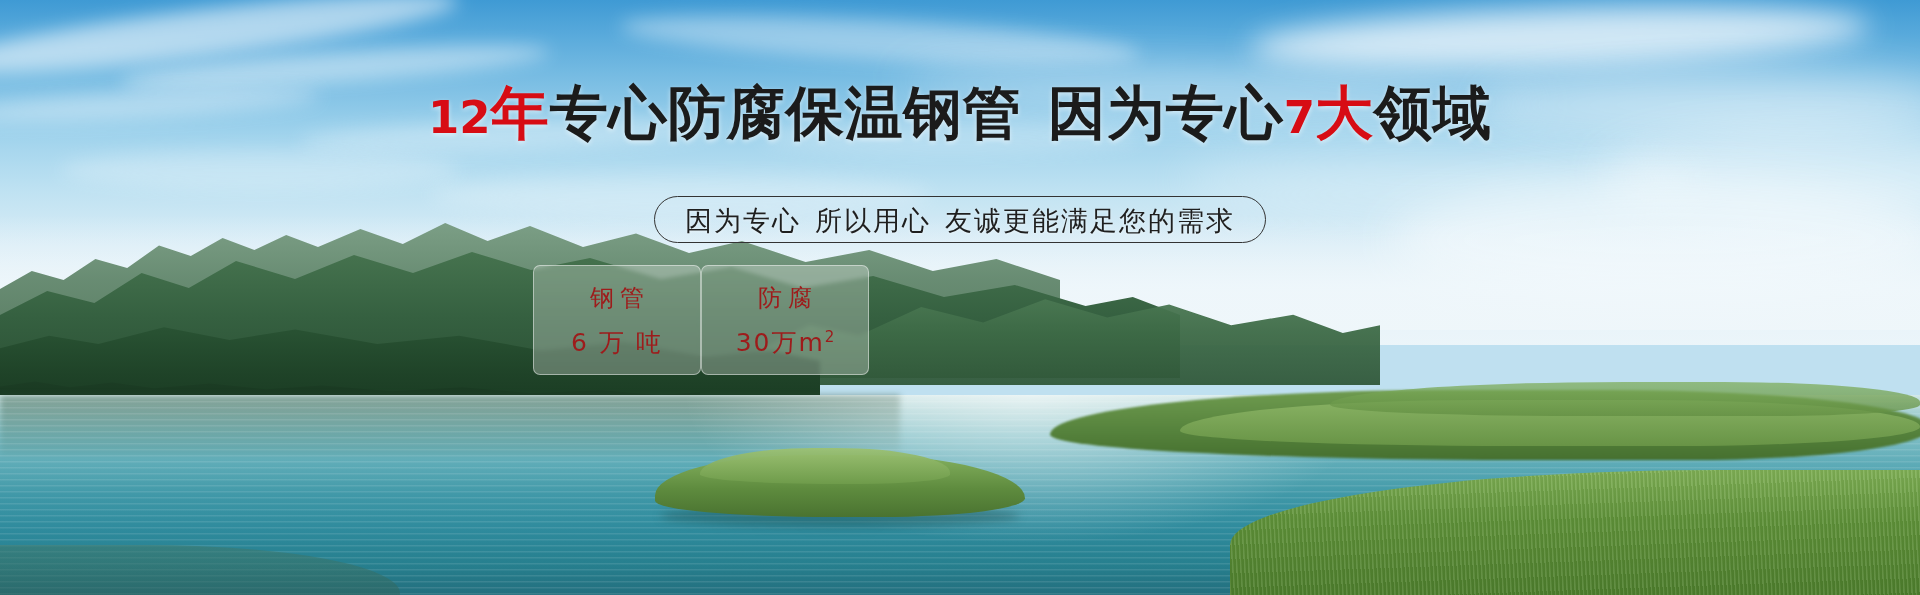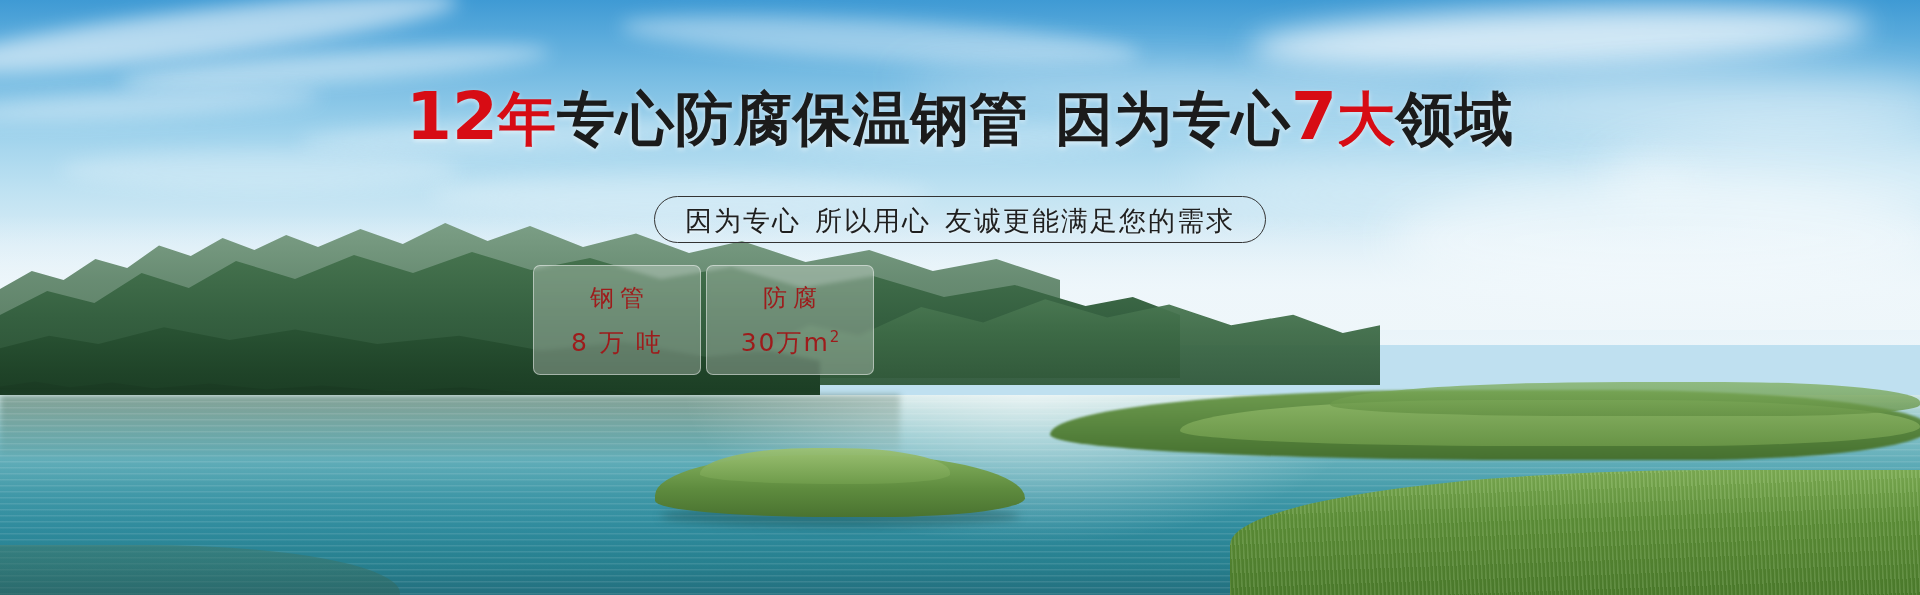--- a/index.html
+++ b/index.html
@@ -200,21 +200,21 @@
     font-size:58px;
     font-weight:bold;
     letter-spacing:1px;
     line-height:1;
     color:#1b1b1b;
     text-shadow:0 2px 5px rgba(255,255,255,.55);
     white-space:nowrap;
   }
   .headline .red { color:#d70c14; }
   .headline .num {
-    font-size:66px;
+    font-size:45px;
     letter-spacing:0;
   }
   .headline .gap { display:inline-block; width:26px; }
 
   .subtitle-pill {
     position:absolute; left:50%; top:196px;
     transform:translateX(-50%);
     border:1.6px solid #333;
     border-radius:26px;
     padding:6px 30px 3px;
@@ -224,21 +224,20 @@
     white-space:nowrap;
     background:rgba(255,255,255,0.04);
     text-shadow:0 1px 3px rgba(255,255,255,.5);
   }
   .subtitle-pill .sp { display:inline-block; width:14px; }
 
   
   .cards {
     position:absolute; left:533px; top:265px;
     display:flex;
-    gap:5px;
   }
   .card {
     width:168px; height:110px;
     background:rgba(255,255,255,0.28);
     border:1px solid rgba(255,255,255,0.45);
     border-radius:7px;
     backdrop-filter:blur(2px);
     display:flex;
     flex-direction:column;
     align-items:center;
@@ -307,21 +306,21 @@
     <span class="red num">12</span><span class="red">年</span><span>专心防腐保温钢管</span><span class="gap"></span><span>因为专心</span><span class="red num">7</span><span class="red">大</span><span>领域</span>
   </div>
 
   <div class="subtitle-pill">
     <span>因为专心</span><span class="sp"></span><span>所以用心</span><span class="sp"></span><span>友诚更能满足您的需求</span>
   </div>
 
   <div class="cards">
     <div class="card">
       <div class="card-label">钢管</div>
-      <div class="card-value"><span>8 万 吨</span></div>
+      <div class="card-value"><span>6 万 吨</span></div>
     </div>
     <div class="card">
       <div class="card-label">防腐</div>
       <div class="card-value"><span>30万m</span><sup>2</sup></div>
     </div>
   </div>
 
 </div>
 
 </body></html>

